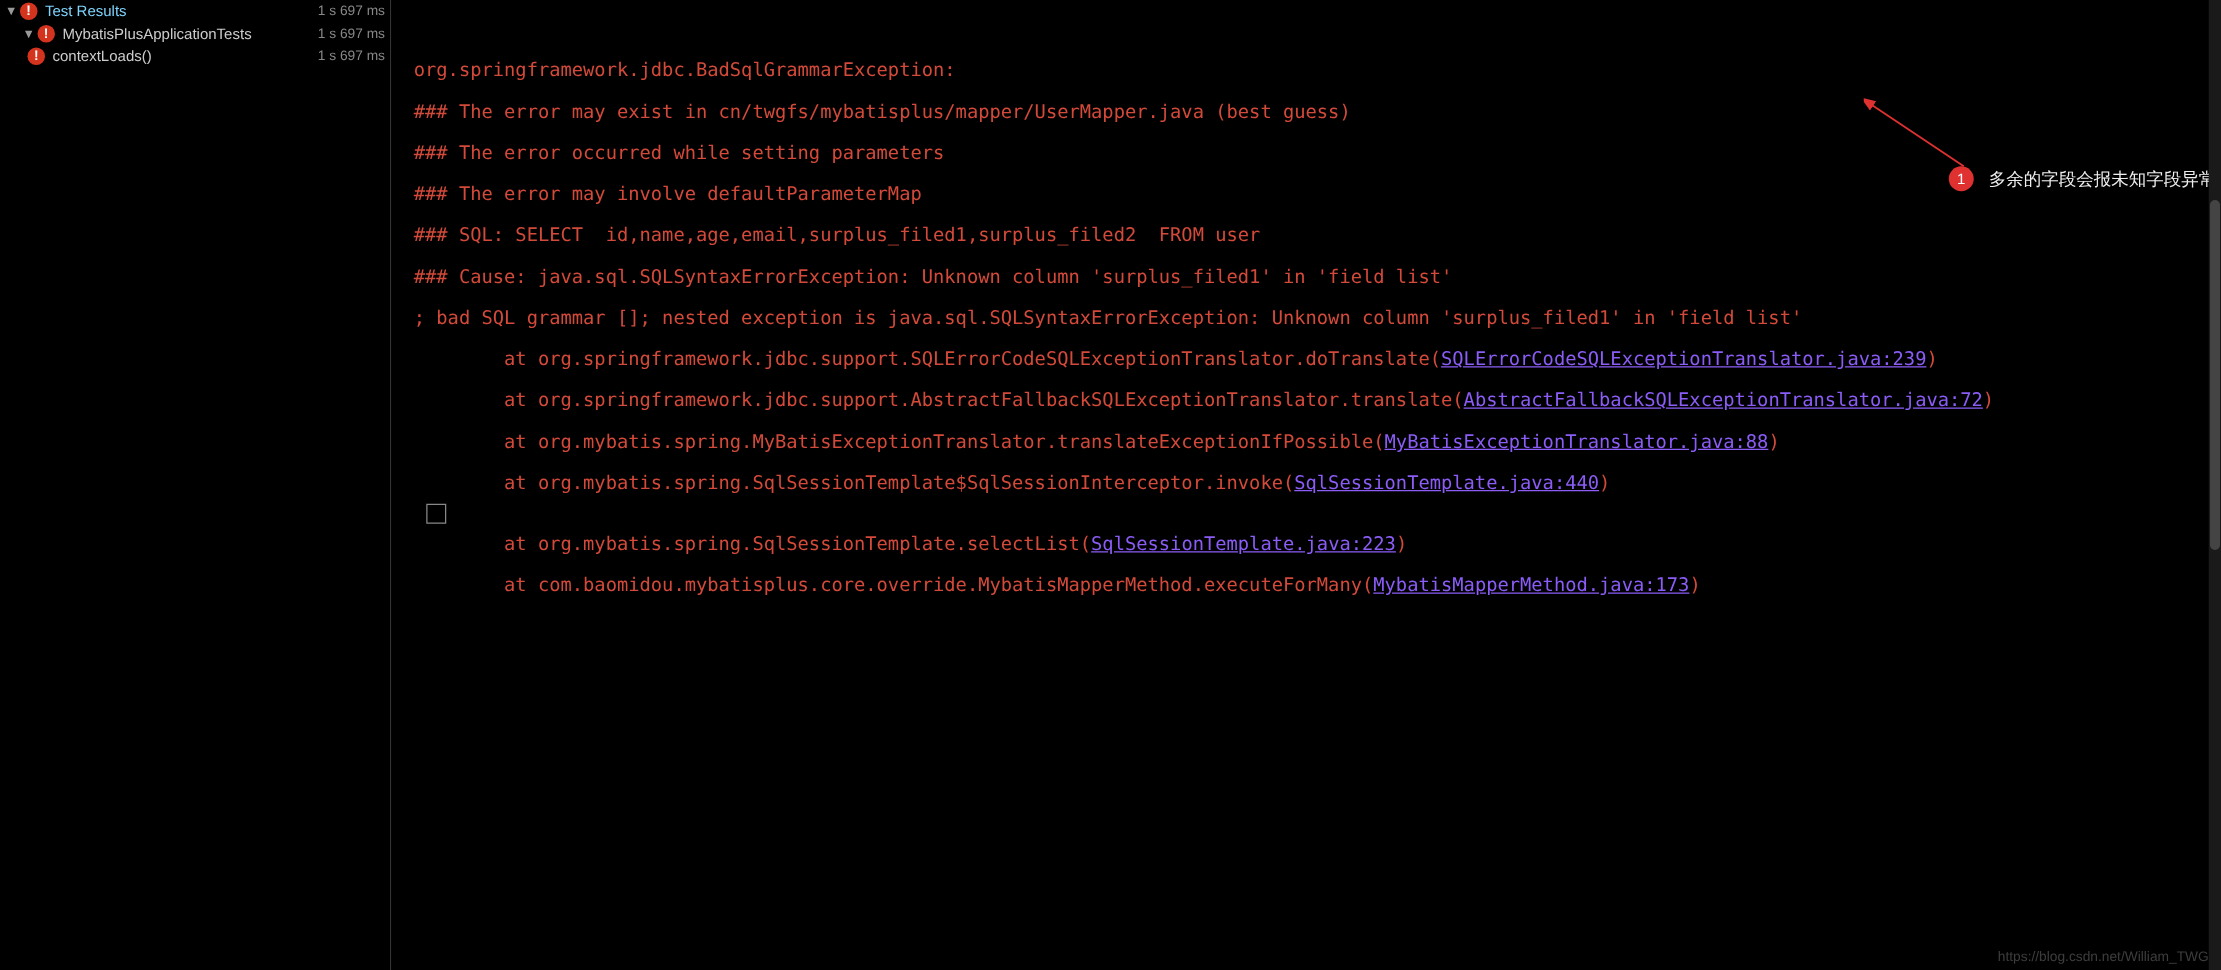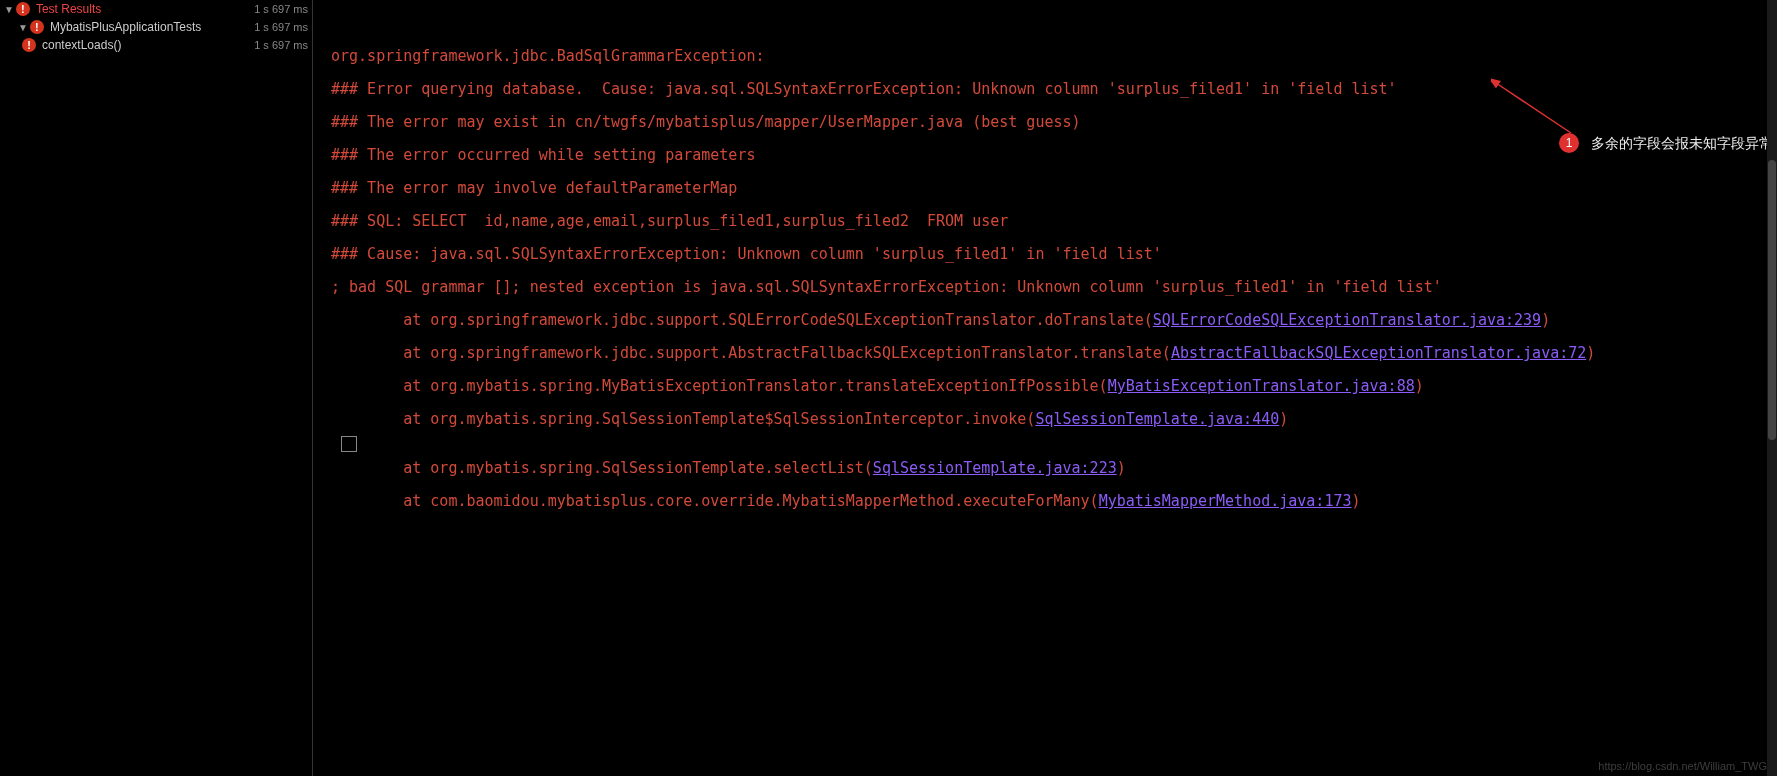--- a/index.html
+++ b/index.html
@@ -43,21 +43,21 @@
       display: inline-flex;
       align-items: center;
       justify-content: center;
       color: #fff;
       font-weight: bold;
       font-size: 11px;
       margin-right: 6px;
       flex-shrink: 0;
     }
     .error-icon::before { content: "!"; }
-    .tree-header .title { flex: 1; color: #ef4444; }
+    .tree-header .title { flex: 1; color: #7dd3fc; }
     .tree-header .time { color: #888; font-size: 11px; }
     .tree-item {
       display: flex;
       align-items: center;
       padding: 2px 4px 2px 18px;
       font-family: -apple-system, "Segoe UI", sans-serif;
       font-size: 12px;
     }
     .tree-item.level2 { padding-left: 22px; }
     .tree-item .chevron {
@@ -177,21 +177,20 @@
     </div>
     <div class="tree-item level2">
       <span class="error-icon"></span>
       <span class="title">contextLoads()</span>
       <span class="time">1 s 697 ms</span>
     </div>
   </div>
 
   <div class="console-panel">
     <div class="err-line">org.springframework.jdbc.BadSqlGrammarException: </div>
-    <div class="err-line">### Error querying database.  Cause: java.sql.SQLSyntaxErrorException: Unknown column 'surplus_filed1' in 'field list'</div>
     <div class="err-line">### The error may exist in cn/twgfs/mybatisplus/mapper/UserMapper.java (best guess)</div>
     <div class="err-line">### The error occurred while setting parameters</div>
     <div class="err-line">### The error may involve defaultParameterMap</div>
     <div class="err-line">### SQL: SELECT  id,name,age,email,surplus_filed1,surplus_filed2  FROM user</div>
     <div class="err-line">### Cause: java.sql.SQLSyntaxErrorException: Unknown column 'surplus_filed1' in 'field list'</div>
     <div class="err-line">; bad SQL grammar []; nested exception is java.sql.SQLSyntaxErrorException: Unknown column 'surplus_filed1' in 'field list'</div>
     <div class="err-line"></div>
     <div class="err-line"><span>	at org.springframework.jdbc.support.SQLErrorCodeSQLExceptionTranslator.doTranslate(</span><span class="link">SQLErrorCodeSQLExceptionTranslator.java:239</span><span>)</span></div>
     <div class="err-line"><span>	at org.springframework.jdbc.support.AbstractFallbackSQLExceptionTranslator.translate(</span><span class="link">AbstractFallbackSQLExceptionTranslator.java:72</span><span>)</span></div>
     <div class="err-line"><span>	at org.mybatis.spring.MyBatisExceptionTranslator.translateExceptionIfPossible(</span><span class="link">MyBatisExceptionTranslator.java:88</span><span>)</span></div>

